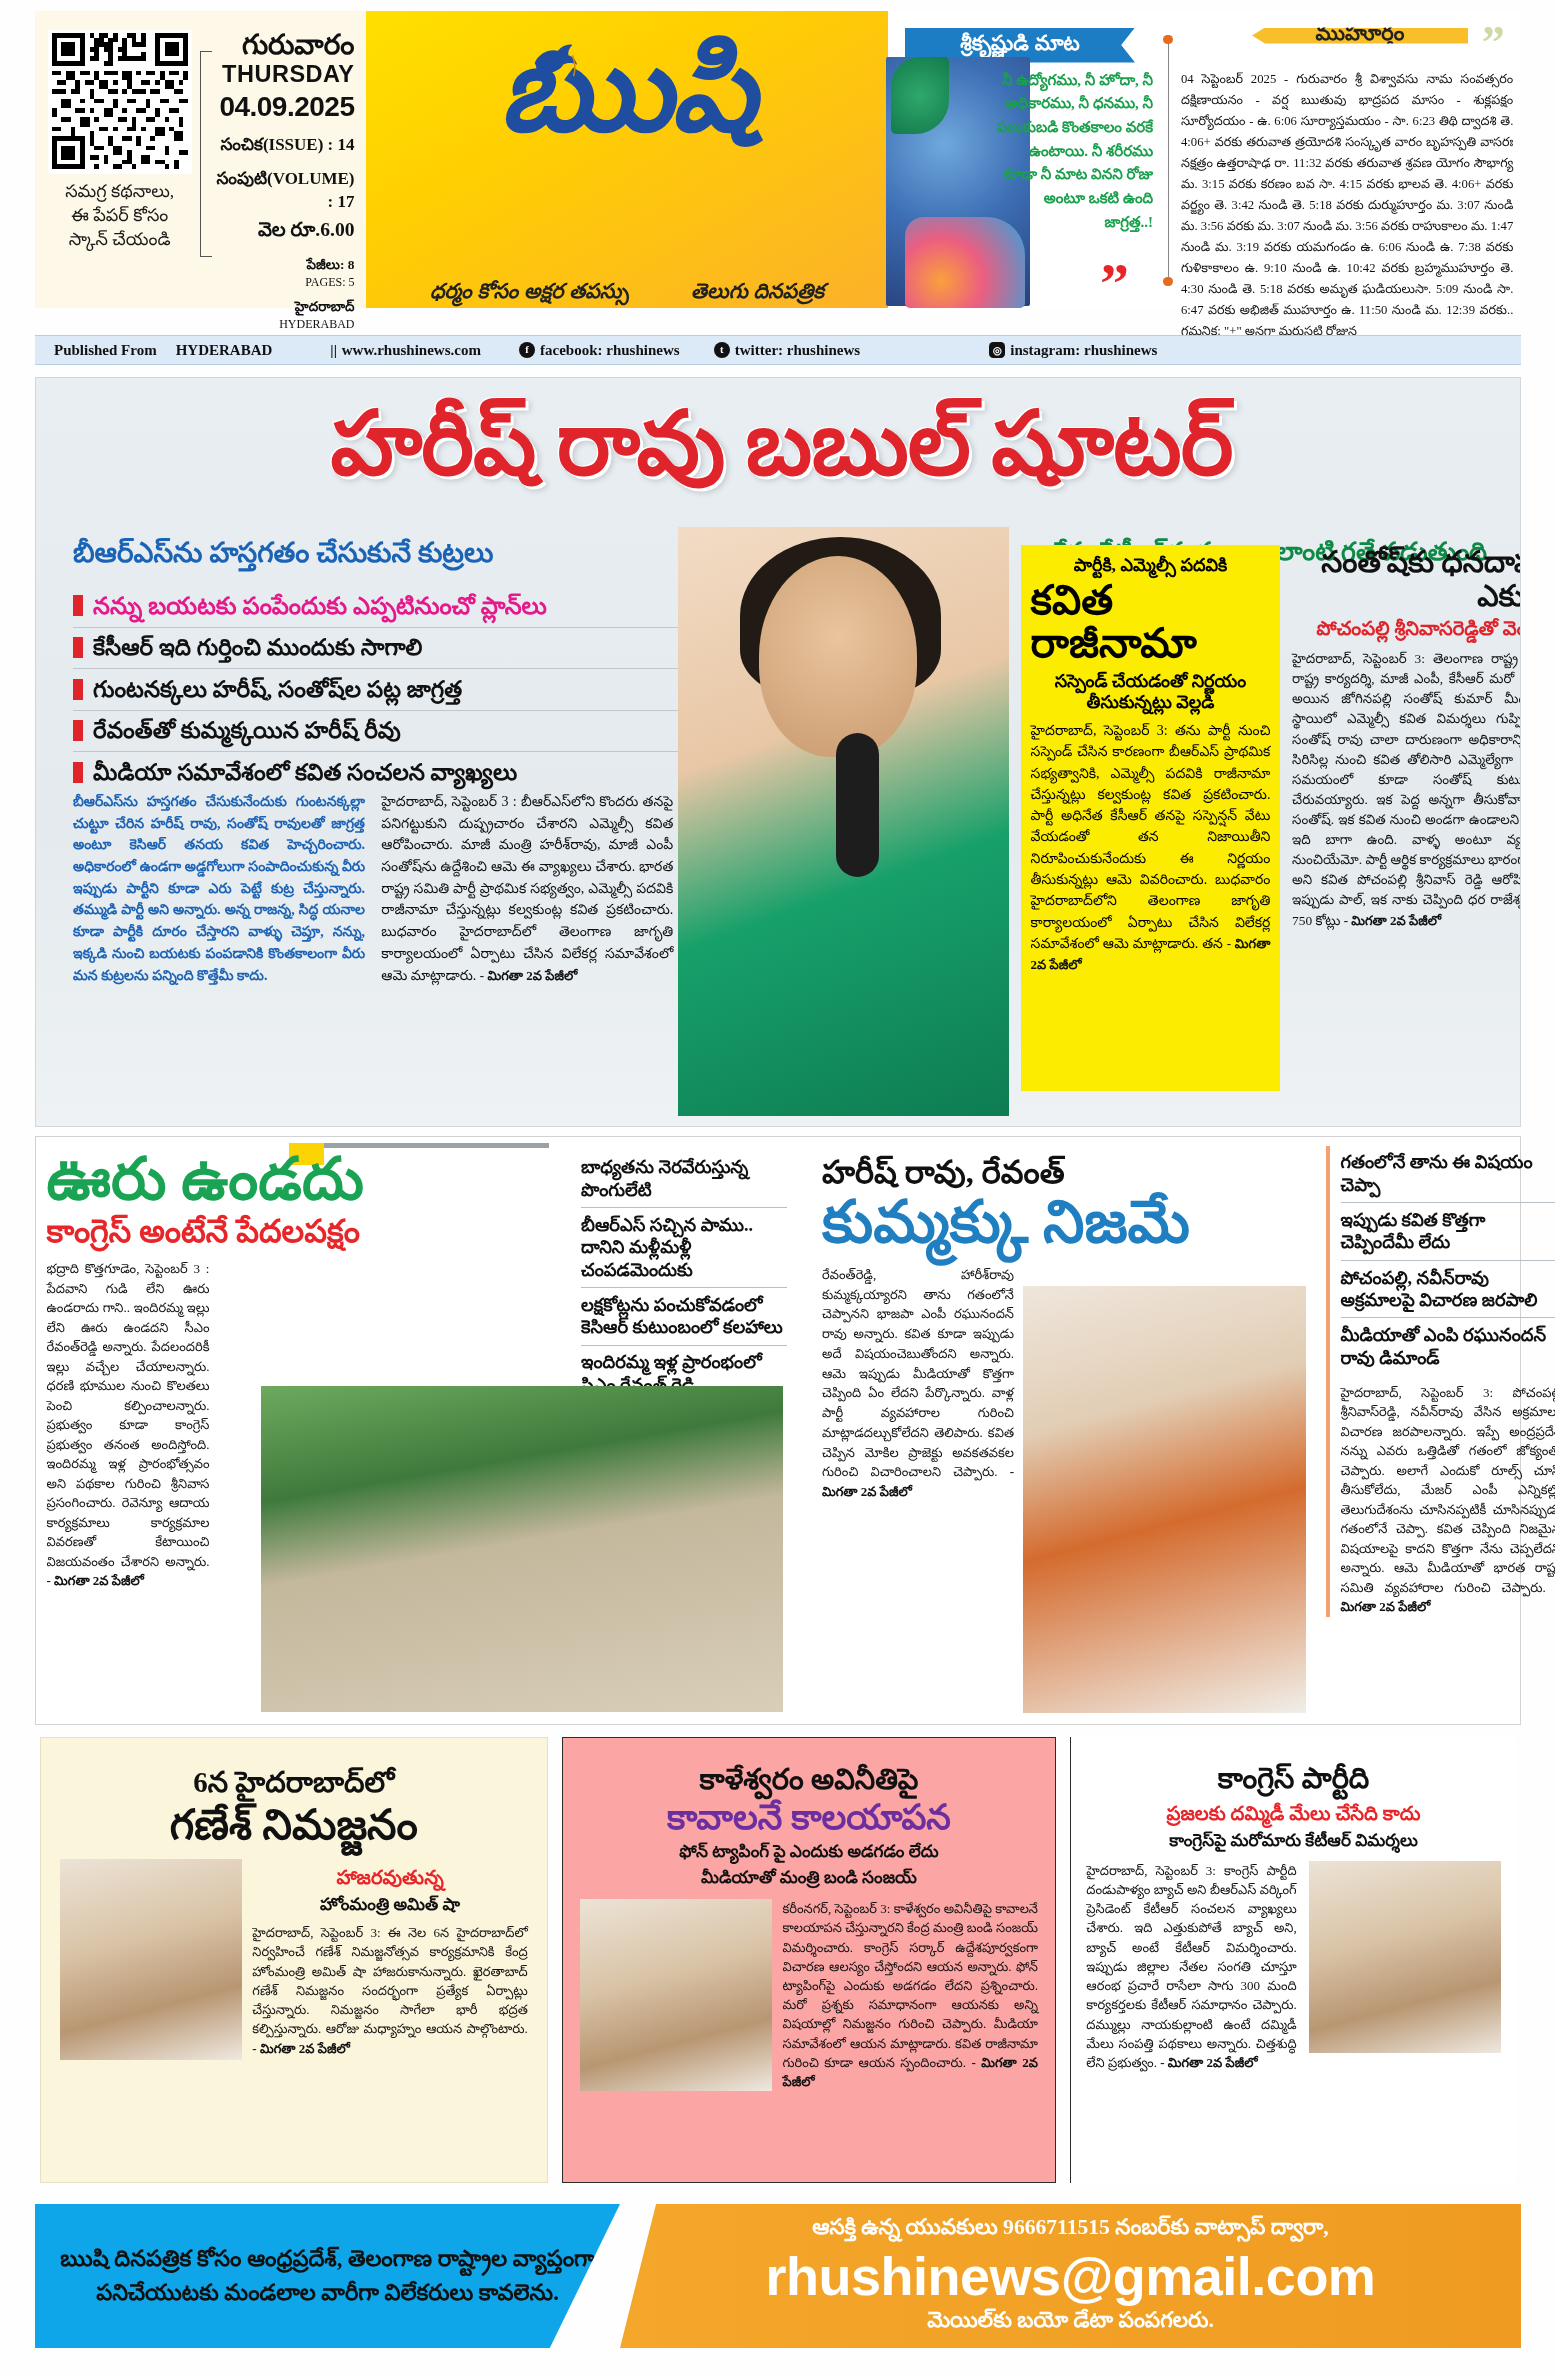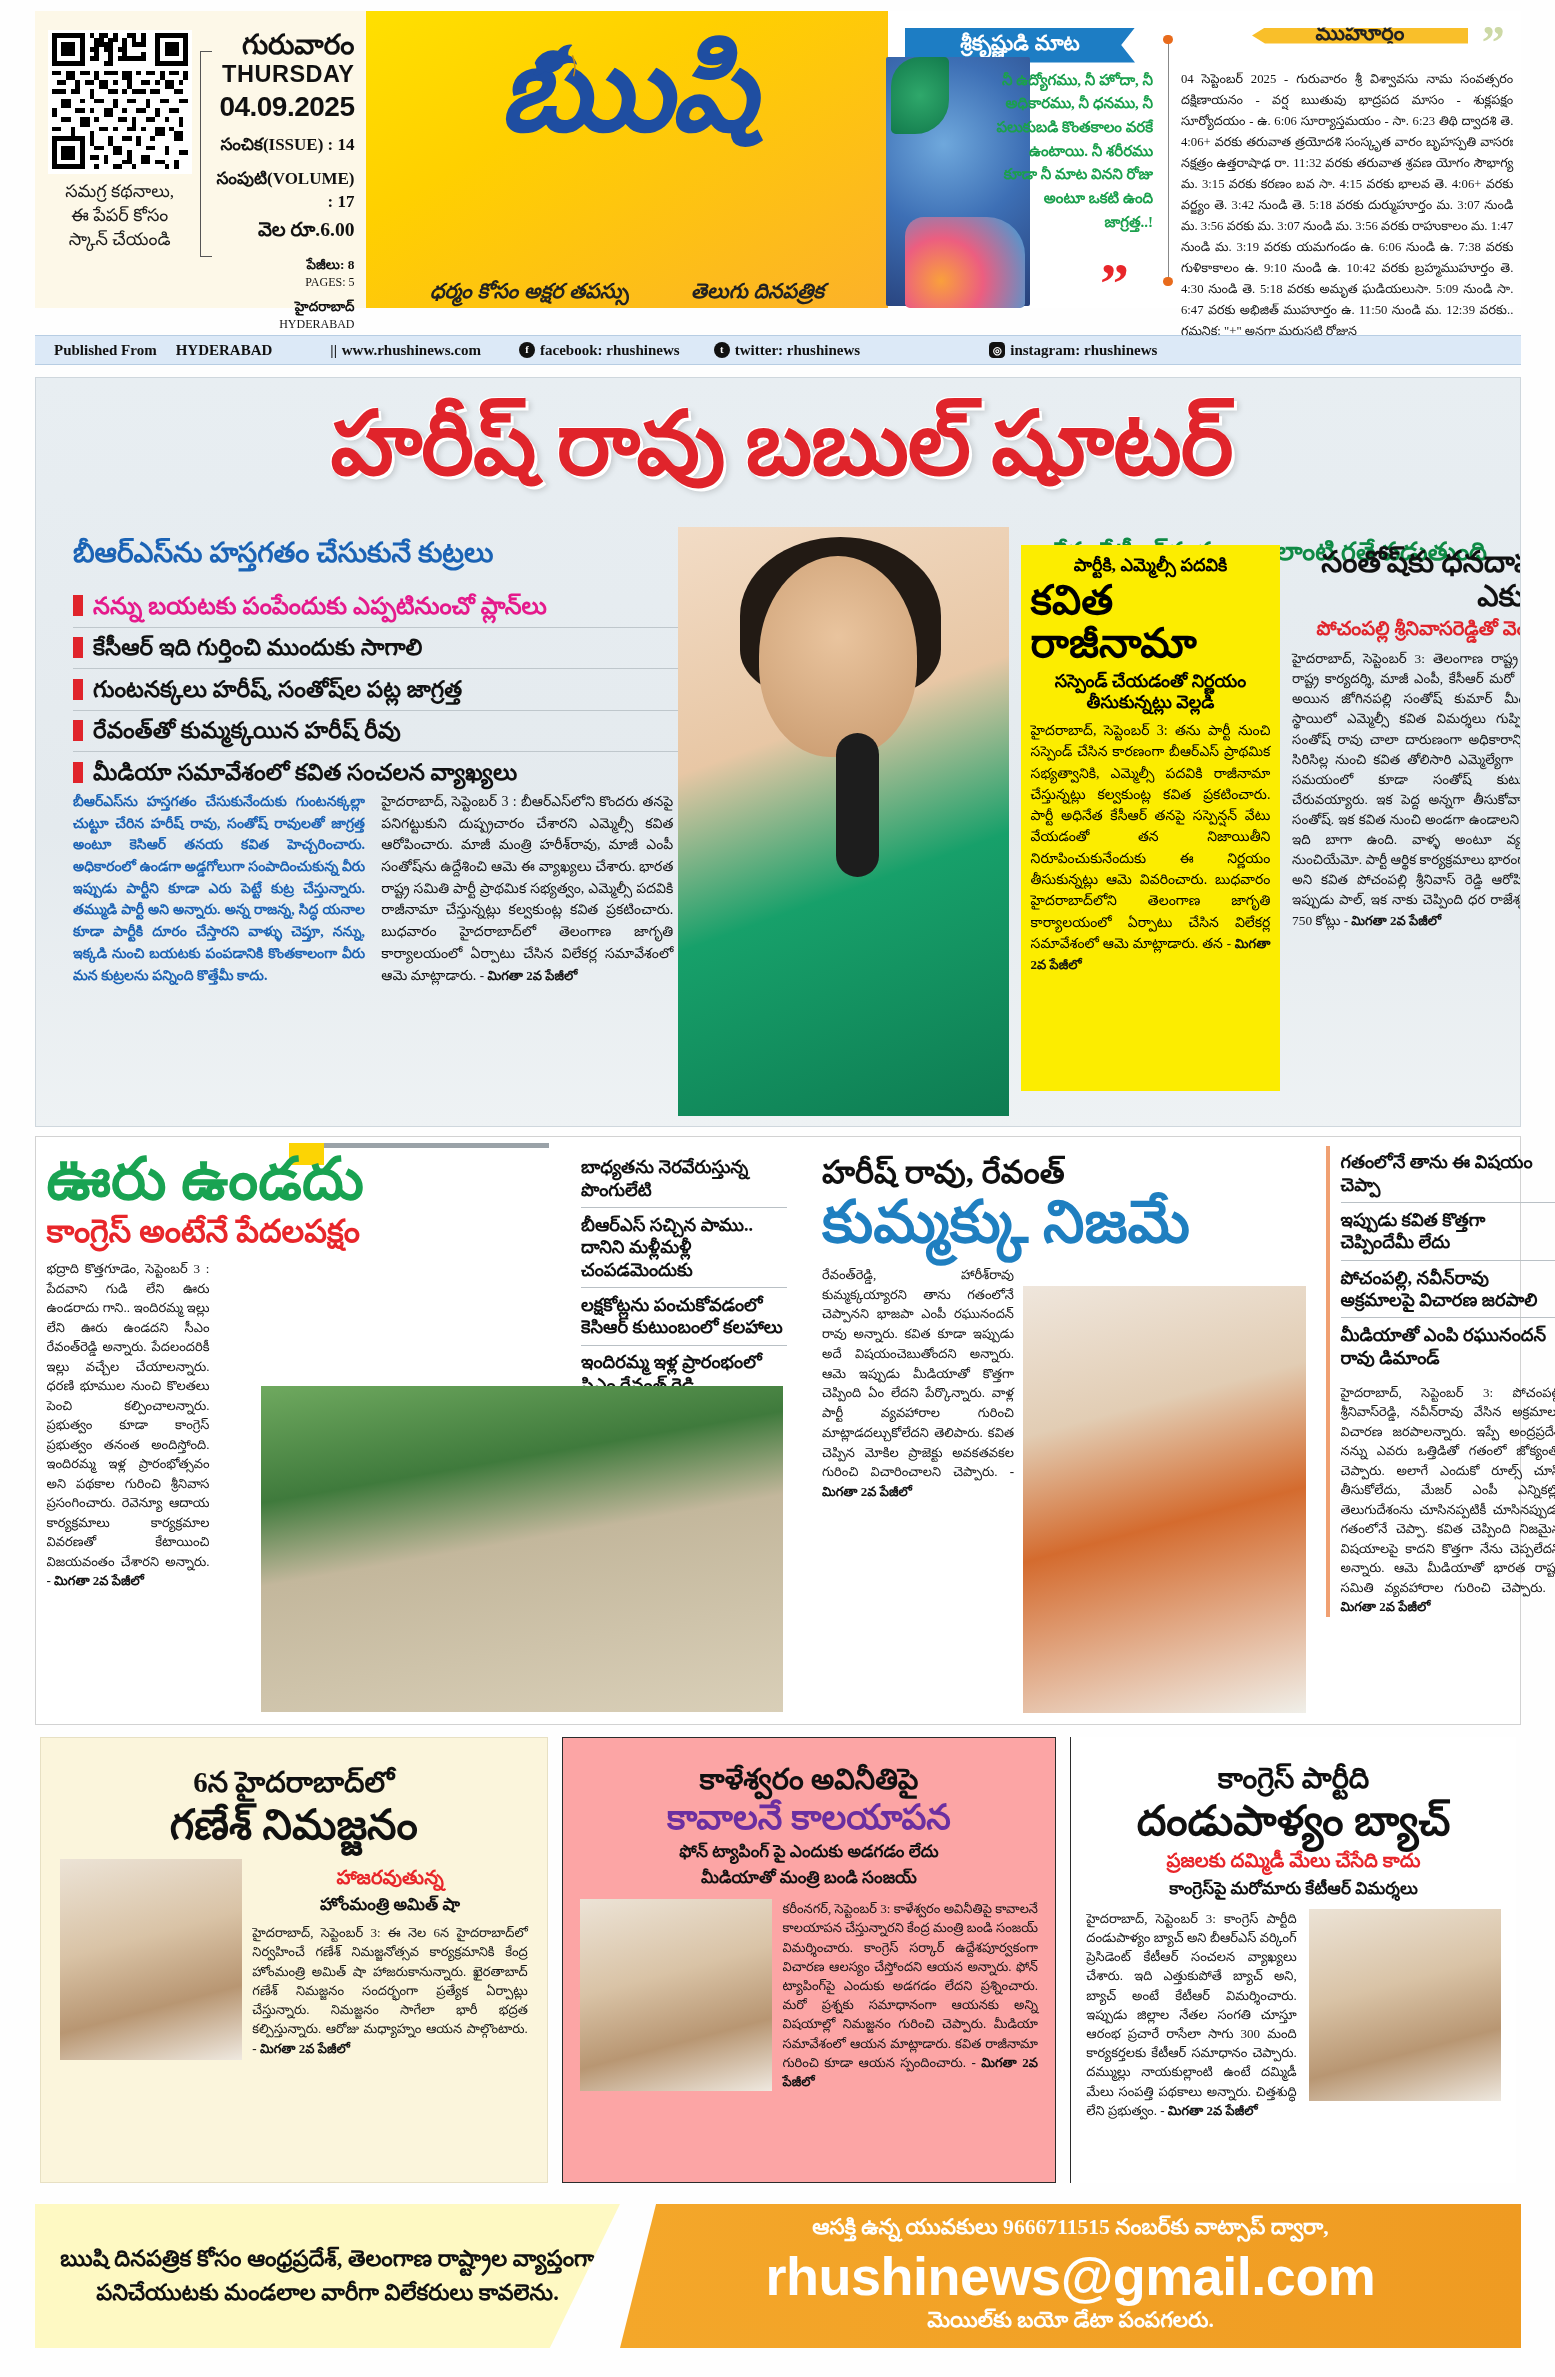--- a/index.html
+++ b/index.html
@@ -305,21 +305,21 @@
   .bc-s2 { font-size: 17px; font-weight: 700; text-align:center; color:#111; margin-top: 4.8px; line-height:1.25; font-family:"Liberation Serif",serif;}
   .bc-body { font-size: 13px; line-height: 1.48; text-align: justify; color:#111; font-family:"Liberation Serif",serif;}
   .portrait { background: linear-gradient(165deg,#ece3d6 0%, #d9c3a6 40%, #b89672 70%, #efe9e0 100%); }
 
   
   .footad {
     position: absolute; left: 35px; top: 2204px;
     width: 1486px; height: 144px; display:flex;
   }
   .fa-left {
-    width: 585px; background:#fef9c3;
+    width: 585px; background:#0ea5e9;
     clip-path: polygon(0 0, 100% 0, 88% 100%, 0 100%);
     display:flex;align-items:center;justify-content:center;
     text-align:center; padding: 0 24px;
   }
   .fa-left p { font-size: 22.5px; line-height:1.5; font-weight:700; color:#111; font-family:"Liberation Serif",serif;}
   .fa-right {
     flex:1; background: linear-gradient(90deg,#f4a72a,#ef9b22);
     clip-path: polygon(4% 0, 100% 0, 100% 100%, 0 100%);
     display:flex;flex-direction:column;align-items:center;justify-content:center;
     padding: 0 19px;
@@ -666,21 +666,20 @@
         <div class="bc-body" style="flex:1;">
           <span>కరీంనగర్, సెప్టెంబర్ 3: కాళేశ్వరం అవినీతిపై కావాలనే కాలయాపన చేస్తున్నారని కేంద్ర మంత్రి బండి సంజయ్ విమర్శించారు. కాంగ్రెస్ సర్కార్ ఉద్దేశపూర్వకంగా విచారణ ఆలస్యం చేస్తోందని ఆయన అన్నారు. ఫోన్ ట్యాపింగ్‌పై ఎందుకు అడగడం లేదని ప్రశ్నించారు. మరో ప్రశ్నకు సమాధానంగా ఆయనకు అన్ని విషయాల్లో నిమజ్జనం గురించి చెప్పారు. మీడియా సమావేశంలో ఆయన మాట్లాడారు. కవిత రాజీనామా గురించి కూడా ఆయన స్పందించారు.</span>
           <span class="cont">- మిగతా 2వ పేజీలో</span>
         </div>
       </div>
     </div>
 
     <div class="bcard b3">
       <div style="padding:26px 15.3px 0;">
         <div class="bc-k">కాంగ్రెస్ పార్టీది</div>
-        <div class="bc-h">దండుపాళ్యం బ్యాచ్</div>
         <div class="bc-s">ప్రజలకు దమ్మిడీ మేలు చేసేది కాదు</div>
         <div class="bc-s2">కాంగ్రెస్‌పై మరోమారు కేటీఆర్ విమర్శలు</div>
       </div>
       <div style="display:flex;gap:12px;padding:9.6px 15.3px 0;">
         <div class="bc-body" style="flex:1;">
           <span>హైదరాబాద్, సెప్టెంబర్ 3: కాంగ్రెస్ పార్టీది దండుపాళ్యం బ్యాచ్ అని బీఆర్‌ఎస్ వర్కింగ్ ప్రెసిడెంట్ కేటీఆర్ సంచలన వ్యాఖ్యలు చేశారు. ఇది ఎత్తుకుపోతే బ్యాచ్ అని, బ్యాచ్ అంటే కేటీఆర్ విమర్శించారు. ఇప్పుడు జిల్లాల నేతల సంగతి చూస్తూ ఆరంభ ప్రచారే రాసేలా సాగు 300 మంది కార్యకర్తలకు కేటీఆర్ సమాధానం చెప్పారు. దమ్ముల్లు నాయకుల్లాంటి ఉంటే దమ్మిడీ మేలు సంపత్తి పథకాలు అన్నారు. చిత్తశుద్ధి లేని ప్రభుత్వం.</span>
           <span class="cont">- మిగతా 2వ పేజీలో</span>
         </div>
         <div class="portrait" style="width:192px;height:192px;flex:none;"></div>
       </div>

